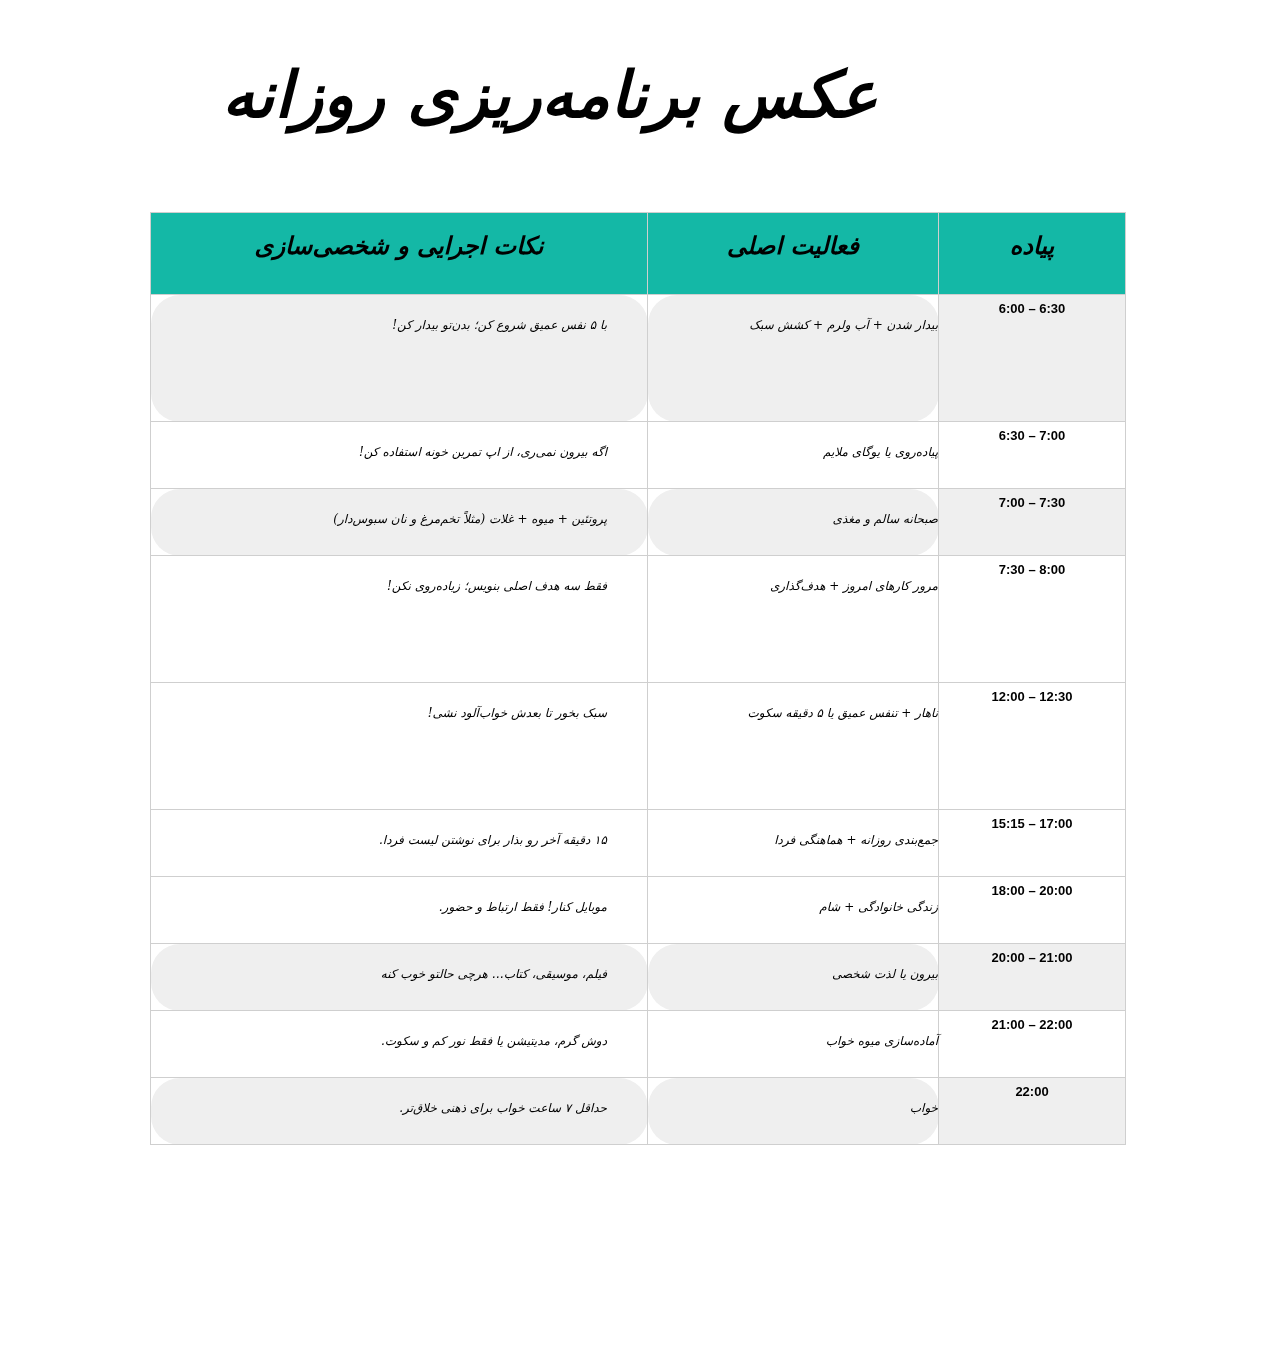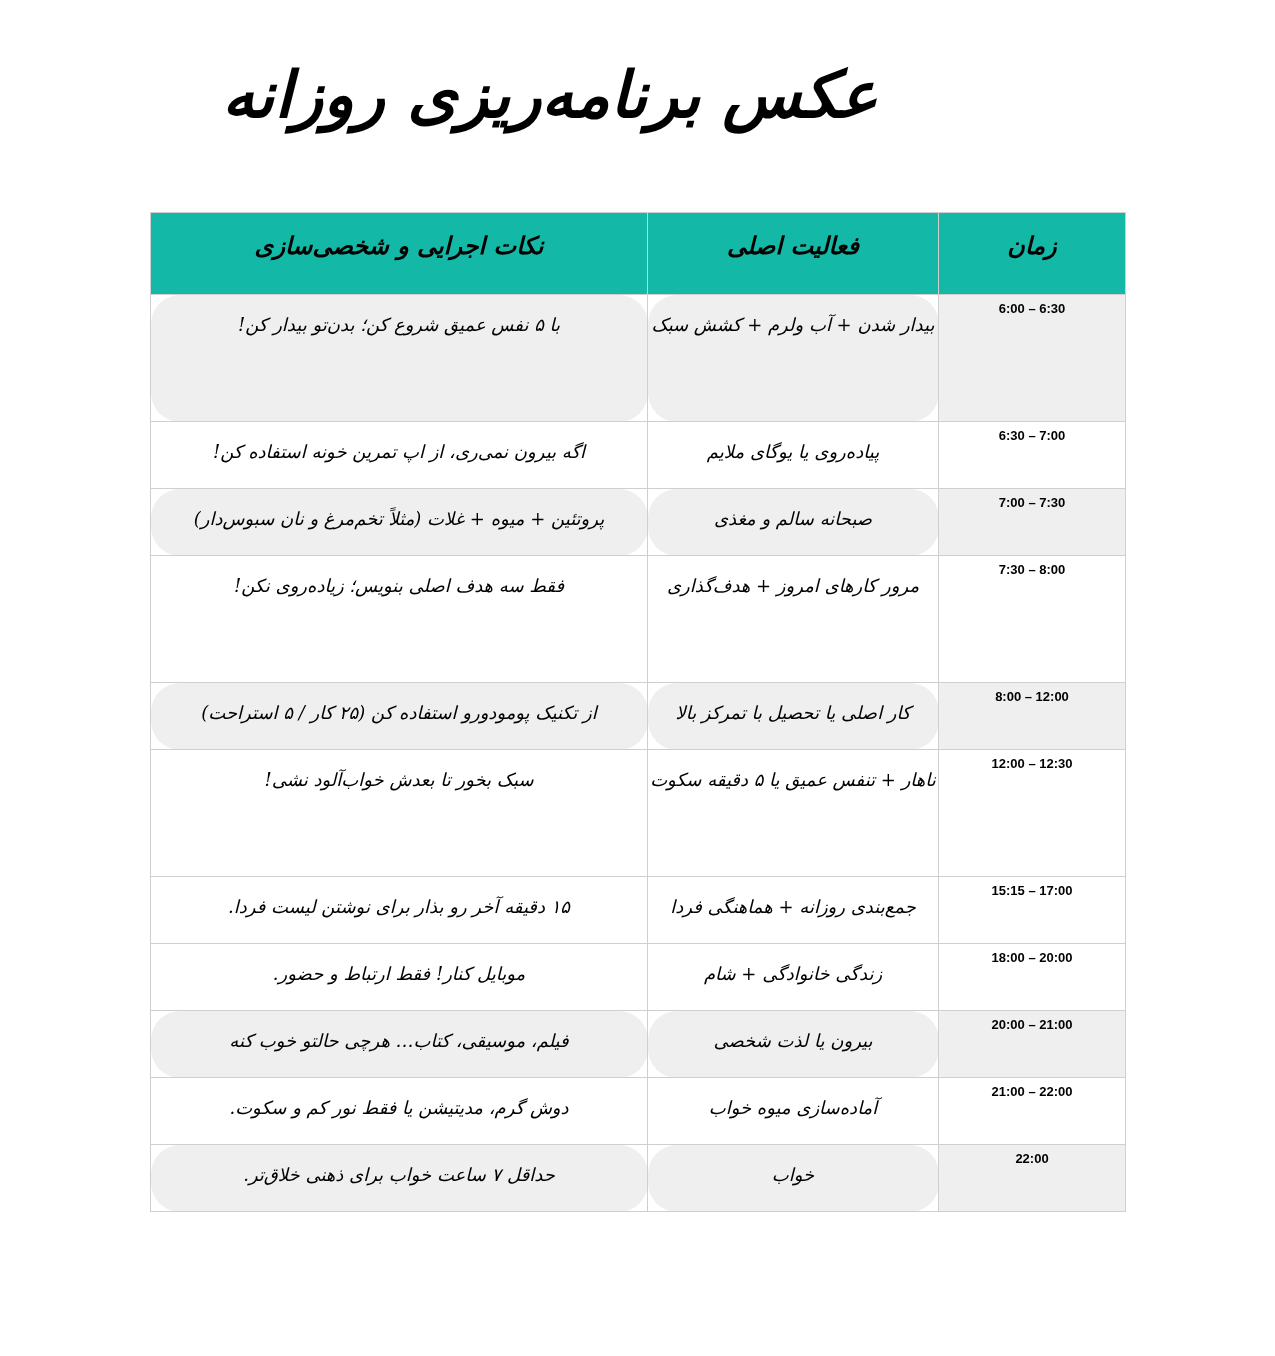--- a/index.html
+++ b/index.html
@@ -15,41 +15,41 @@
   th { height: 73px; background: #14b8a6; font-family: "DejaVu Serif", serif;
        font-style: italic; font-weight: bold; font-size: 24px; padding-top: 8px !important; }
   th .hcell { display: block; padding-top: 10px; }
   col.c-time { width: 187px; }
   col.c-act { width: 291px; }
   col.c-note { width: 497px; }
   tr.shaded td { background: #efefef; }
   tr.plain td { background: #ffffff; }
   td.time { text-align: center; font-family: "Liberation Sans", sans-serif; font-weight: bold;
             font-size: 13px; direction: ltr; padding-top: 6px !important; }
-  td.act, td.note { text-align: center; font-family: "DejaVu Serif", serif; font-style: italic;
-            font-size: 18px; line-height: 60px; padding-top: 0 !important; direction: rtl; border-radius: 29px; }
+  td.act, td.note { font-family: "DejaVu Serif", serif; font-style: italic;
+            font-size: 12px; line-height: 60px; padding-top: 0 !important; direction: rtl; border-radius: 29px; }
   td.note { padding: 0 40px !important; }
   tr.r1 td { height: 60px; }
   tr.r2 td { height: 120px; }
 </style>
 </head>
 <body>
 
 <div class="title">عکس برنامه‌ریزی روزانه</div>
 
 <table class="schedule">
   <colgroup>
     <col class="c-time">
       <col class="c-act">
       <col class="c-note">
   </colgroup>
   <thead>
     <tr>
       <th>
-          <span class="hcell">زمان</span>
+          <span class="hcell">پیاده</span>
         </th>
       <th>
           <span class="hcell">فعالیت اصلی</span>
         </th>
       <th>
           <span class="hcell">نکات اجرایی و شخصی‌سازی</span>
         </th>
     </tr>
   </thead>
   <tbody id="rows">
@@ -65,25 +65,20 @@
       </tr>
       <tr class="shaded r1">
         <td class="time">7:00 – 7:30</td>
         <td class="act">صبحانه سالم و مغذی</td>
         <td class="note">پروتئین + میوه + غلات (مثلاً تخم‌مرغ و نان سبوس‌دار)</td>
       </tr>
       <tr class="plain r2">
         <td class="time">7:30 – 8:00</td>
         <td class="act">مرور کارهای امروز + هدف‌گذاری</td>
         <td class="note">فقط سه هدف اصلی بنویس؛ زیاده‌روی نکن!</td>
-      </tr>
-      <tr class="shaded r1">
-        <td class="time">8:00 – 12:00</td>
-        <td class="act">کار اصلی یا تحصیل با تمرکز بالا</td>
-        <td class="note">از تکنیک پومودورو استفاده کن (۲۵ کار / ۵ استراحت)</td>
       </tr>
       <tr class="plain r2">
         <td class="time">12:00 – 12:30</td>
         <td class="act">ناهار + تنفس عمیق یا ۵ دقیقه سکوت</td>
         <td class="note">سبک بخور تا بعدش خواب‌آلود نشی!</td>
       </tr>
       <tr class="plain r1">
         <td class="time">15:15 – 17:00</td>
         <td class="act">جمع‌بندی روزانه + هماهنگی فردا</td>
         <td class="note">۱۵ دقیقه آخر رو بذار برای نوشتن لیست فردا.</td>

